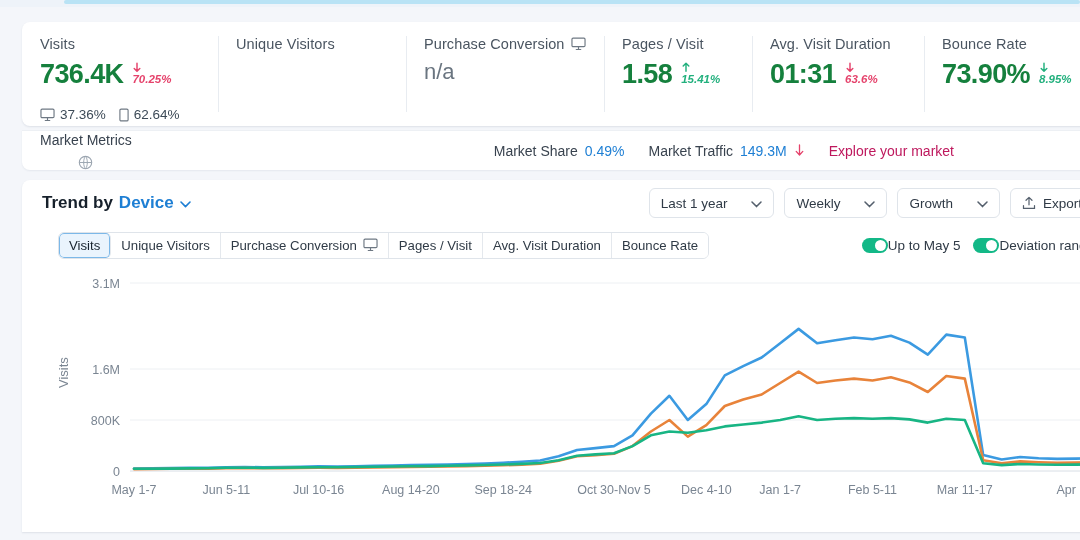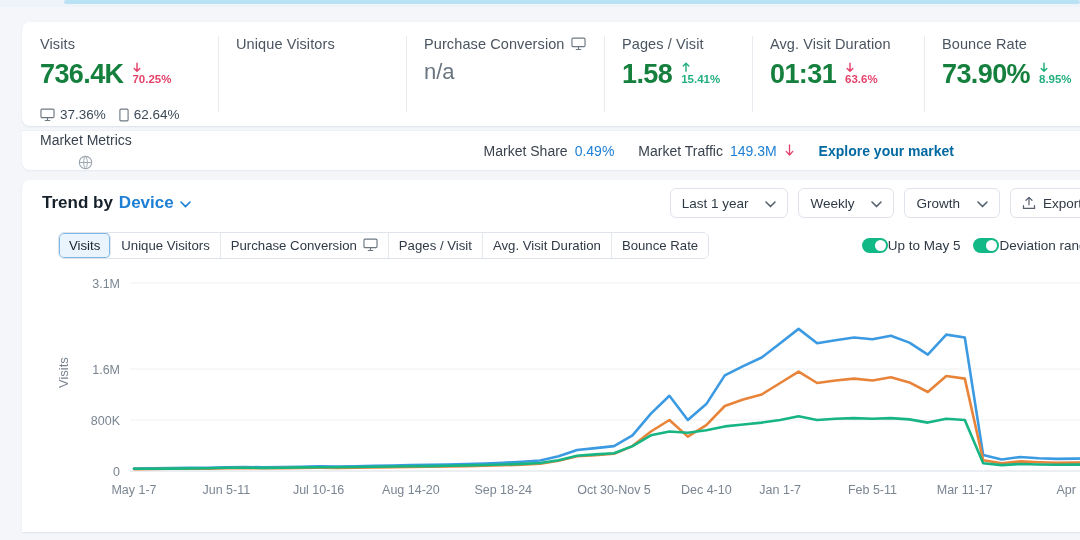--- a/index.html
+++ b/index.html
@@ -29,55 +29,55 @@
     content:""; position:absolute; left:0; top:14px; bottom:14px; width:1px; background:#e8ecf1;
   }
   .kpi-title {
     font-size:14.5px; color:#4a5561; font-weight:400; letter-spacing:.1px;
     display:flex; align-items:center; gap:6px; white-space:nowrap;
   }
   .kpi-main { display:flex; align-items:baseline; gap:9px; margin-top:7px; }
   .kpi-value { font-size:27px; font-weight:700; letter-spacing:-.6px; color:#15803d; white-space:nowrap; }
   .kpi-value.blue { color:#1e9bf0; }
   .kpi-value.na { font-size:22px; font-weight:400; color:#6a7580; letter-spacing:0; }
-  .delta { font-size:11.5px; font-weight:600; white-space:nowrap; }
+  .delta { font-size:11.5px; font-weight:600; white-space:nowrap;font-style:italic; }
   .delta.down { color:#e5426b; }
   .delta.up   { color:#22b07d; }
   .delta.good { color:#22b07d; }
   .kpi-devices { display:flex; align-items:center; gap:13px; margin-top:17px; }
   .dev { display:flex; align-items:center; gap:5px; font-size:13.5px; color:#3c4a57; }
 
   svg.ic { display:block; }
 
   
   .market-bar {
     position:absolute; left:22px; top:130px; width:1072px; height:40px;
     background:#fff; display:flex; align-items:center;
     border-top:1px solid #edf0f4;
     border-bottom-left-radius:8px; box-shadow:0 1px 2px rgba(30,50,80,.07);
   }
   .mm-label { margin-left:18px; font-size:14px; color:#39434f; display:flex; align-items:center; gap:7px;flex-direction:column; }
   .market-right { margin-left:auto; display:flex; align-items:center; gap:24px; padding-right:0; }
   .mstat { font-size:14px; color:#39434f; display:flex; align-items:center; gap:7px; white-space:nowrap; }
   .mstat b { font-weight:400; color:#1e7fd4;text-align:right; }
-  .mlink { font-size:14px; color:#0369a1; cursor:pointer; white-space:nowrap; margin-right:140px;font-weight:bold;}
+  .mlink { font-size:14px; color:#be185d; cursor:pointer; white-space:nowrap; margin-right:140px;}
 
   
   .trend-card {
     position:absolute; left:22px; top:180px; width:1072px; height:352px;
     background:#fff; border-radius:8px 0 0 0; box-shadow:0 1px 2px rgba(30,50,80,.10);
   }
   .trend-head { height:46px; display:flex; align-items:center; padding:0 0 0 20px; }
   .trend-title { font-size:17px; font-weight:700; color:#16202b; display:flex; align-items:center; gap:6px; }
   .trend-title .sel { color:#1e7fd4; }
   .chev { width:11px; height:7px; }
   .head-ctrls { margin-left:auto; display:flex; align-items:center; gap:10px; }
   .pill {
     height:30px; border:1px solid #dfe4ea; border-radius:6px; background:#fff;
-    font-size:13.5px; color:#2b3views; color:#2f3a46; display:flex; align-items:center; gap:17px;
+    font-size:13.5px; color:#2b3views; color:#2f3a46; display:flex; align-items:center; gap:24px;
     padding:0 11px; cursor:pointer; white-space:nowrap;
   }
   .pill.export { gap:7px; }
 
   
   .tabs-row { display:flex; align-items:center; padding:0 0 0 36px; height:38px; }
   .tabs {
     display:flex; align-items:stretch; height:27px;
     border:1px solid #dfe4ea; border-radius:6px; overflow:hidden; background:#fff;
   }

